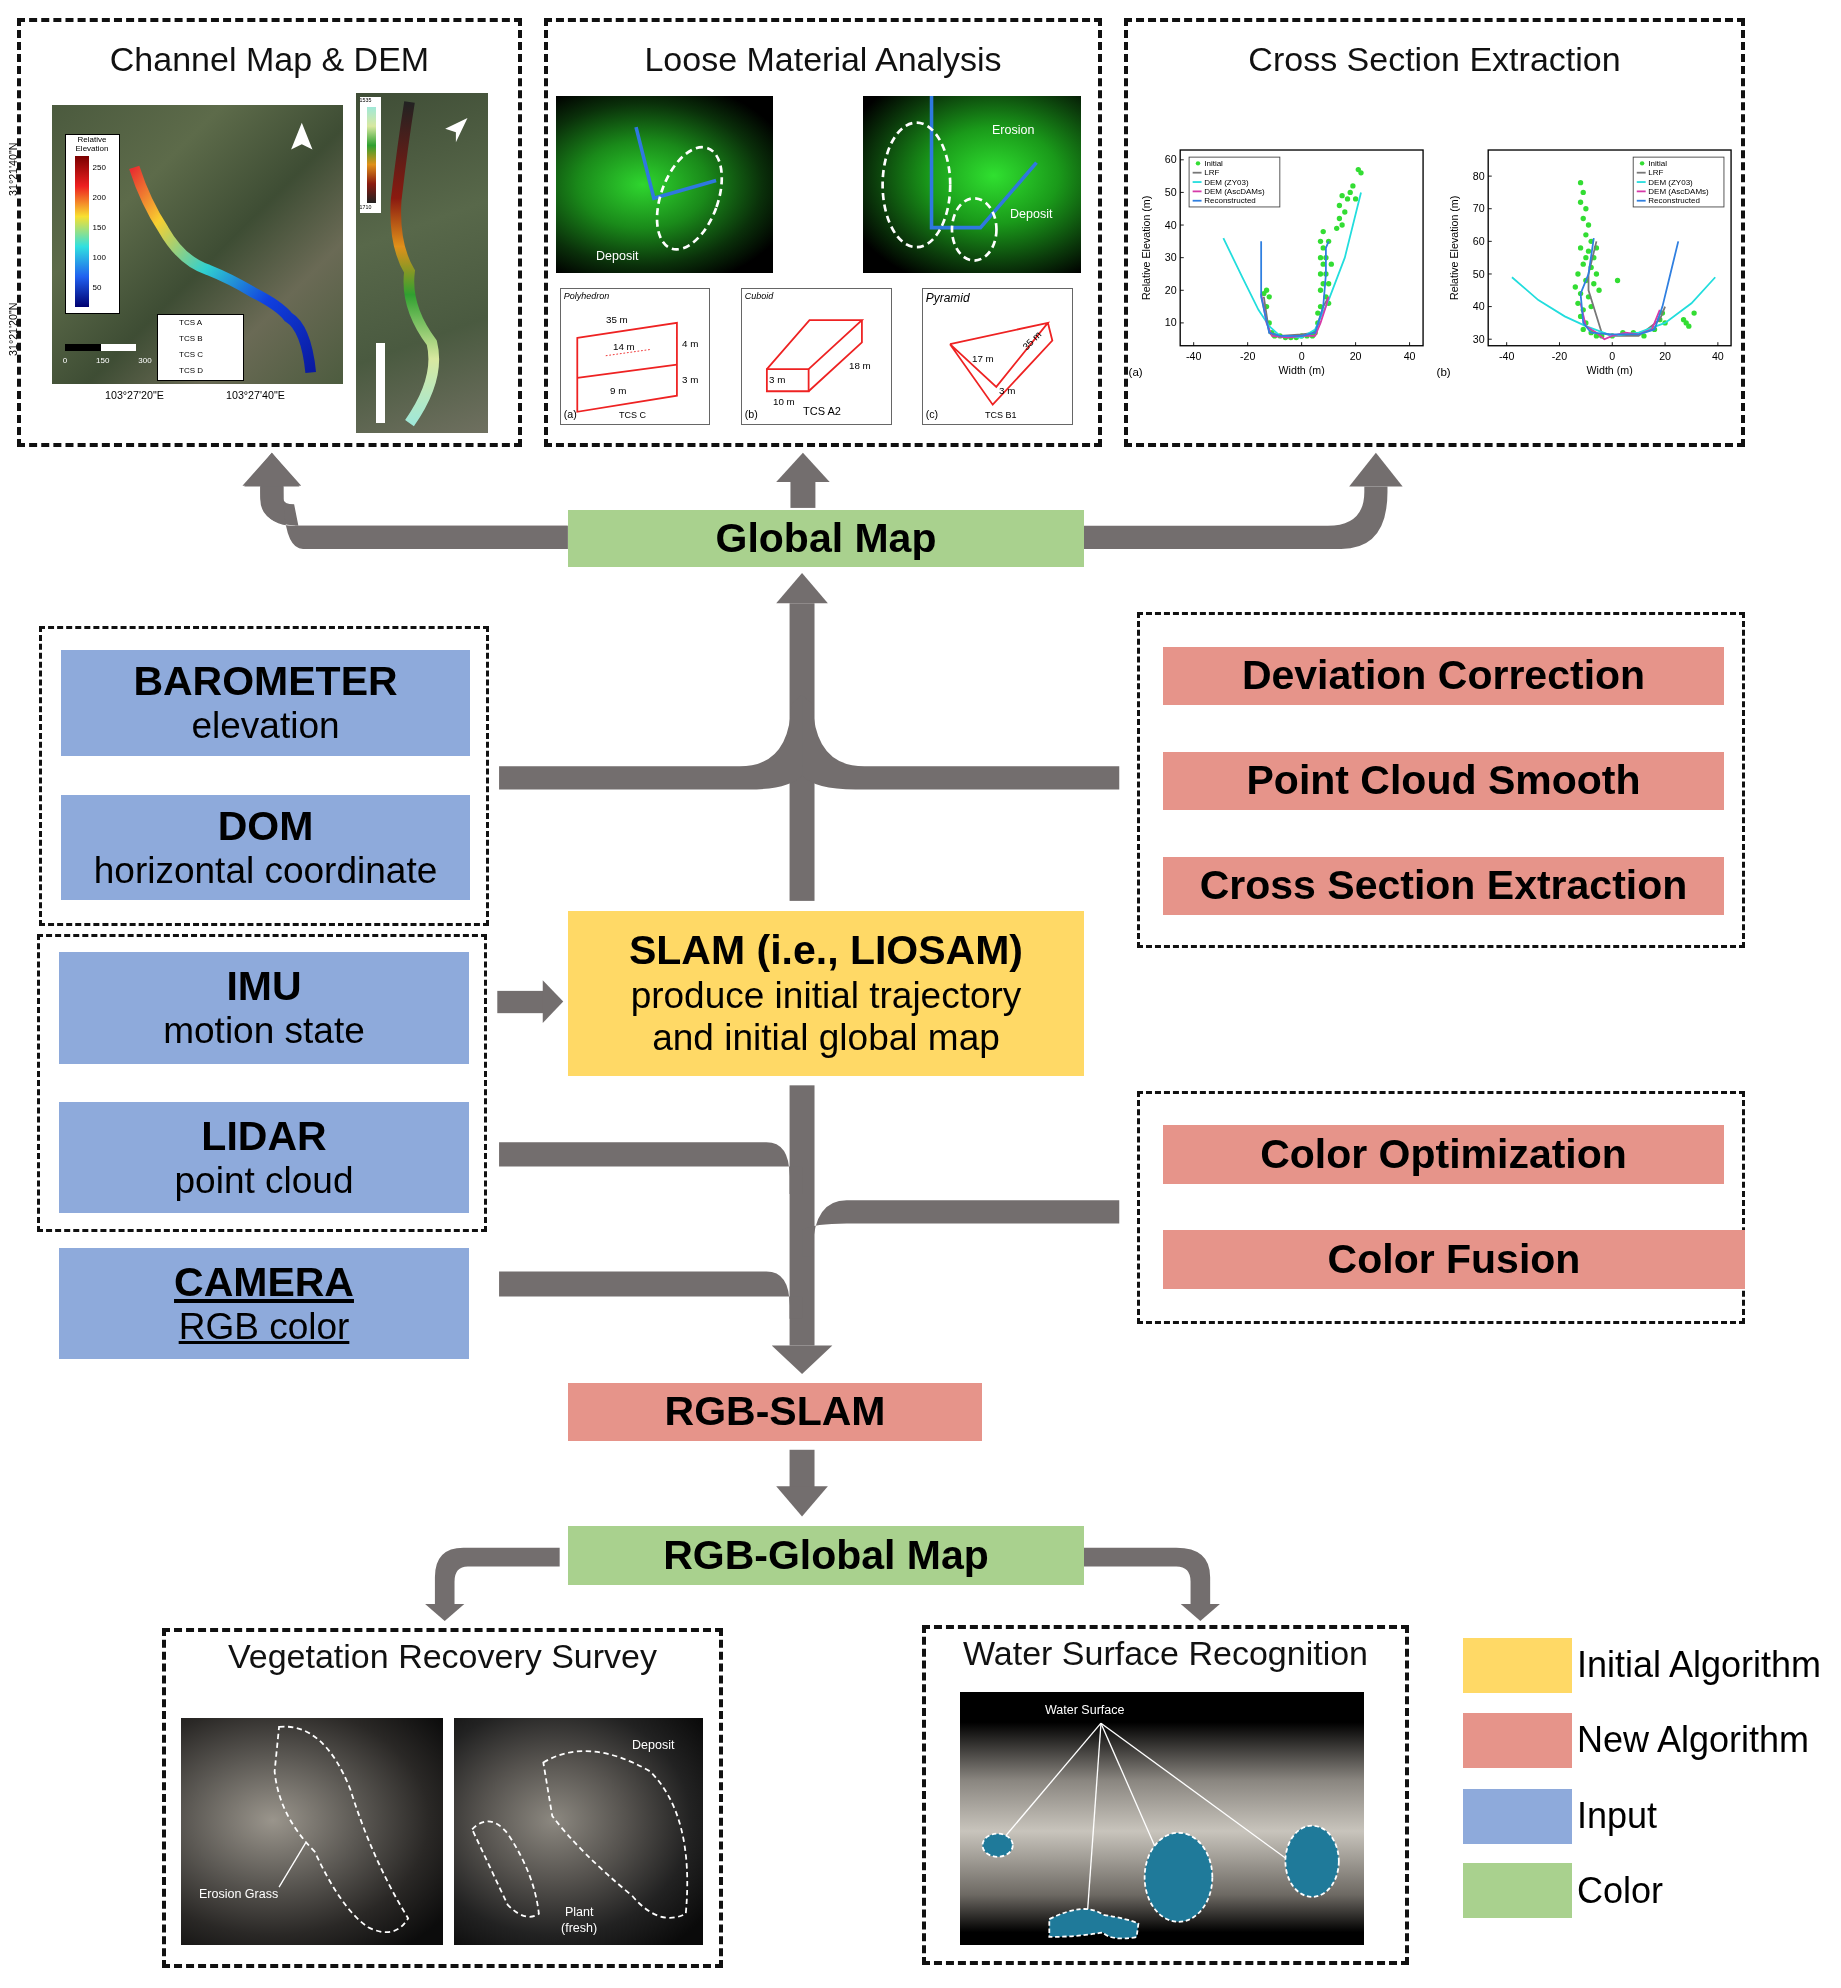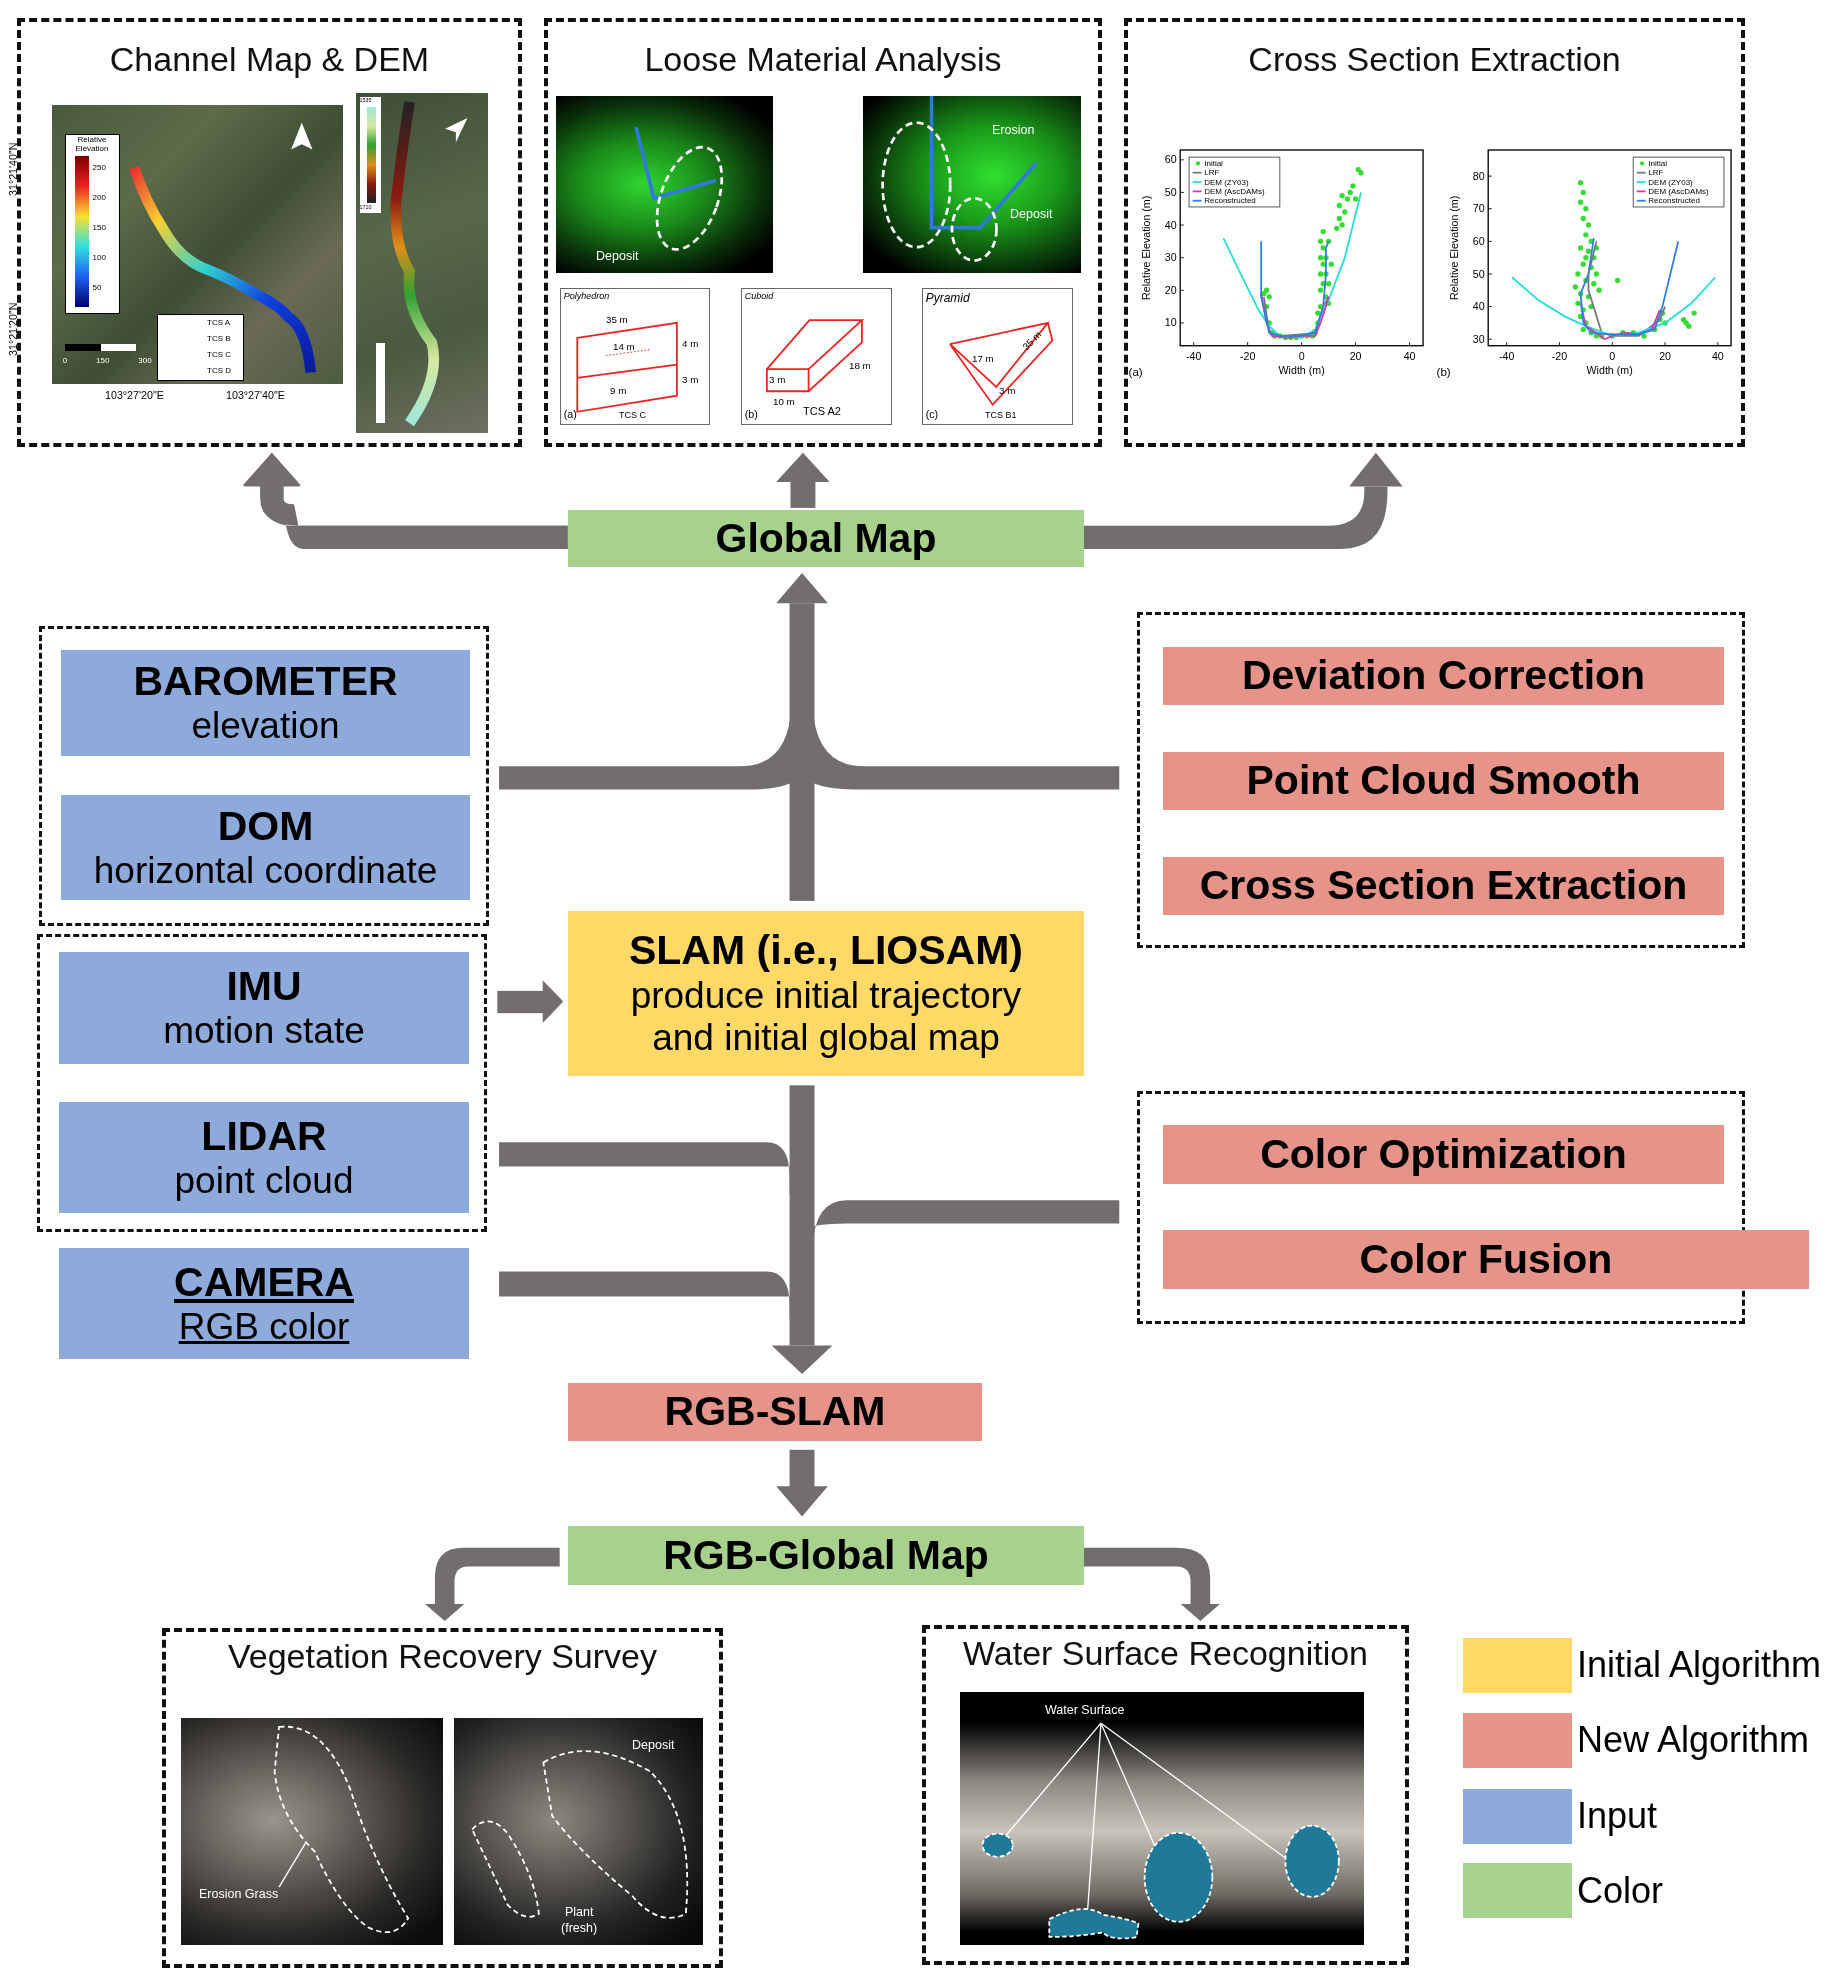--- a/index.html
+++ b/index.html
@@ -96,21 +96,21 @@
     <div>Elevation</div>
     <div class="abs" style="left:9px;top:21.4px;width:14.3px;height:151px;background:linear-gradient(#7a0000,#ee2020,#f8e030,#30e0e0,#2060f0,#000070);"></div>
     <div class="abs" style="left:27px;top:18px;line-height:30px;font-size:8px;text-align:left;">
       <div>250</div>
       <div>200</div>
       <div>150</div>
       <div>100</div>
       <div>50</div>
     </div>
   </div>
-  <div class="abs" style="left:105px;top:209px;width:87px;height:67px;background:#fff;border:0.9px solid #000;font-size:8px;line-height:16px;padding-left:49px;box-sizing:border-box;">
+  <div class="abs" style="left:105px;top:209px;width:87px;height:67px;background:#fff;border:0.9px solid #000;font-size:8px;line-height:16px;padding-left:21px;box-sizing:border-box;">
     <div>TCS A</div>
     <div>TCS B</div>
     <div>TCS C</div>
     <div>TCS D</div>
   </div>
   <div class="abs" style="left:12.5px;top:239px;width:71px;height:7.1px;background:linear-gradient(90deg,#000 50%,#fff 50%);"></div>
   <div class="abs" style="left:10.7px;top:251px;width:89px;font-size:8px;color:#fff;display:flex;justify-content:space-between;">
     <span>0</span>
     <span>150</span>
     <span>300</span>
@@ -439,21 +439,21 @@
   <div class="algo">Point Cloud Smooth</div>
 </div>
 <div class="box red" style="left:1163px;top:857px;width:561px;height:58px;">
   <div class="algo">Cross Section Extraction</div>
 </div>
 
 <div class="dashed thin" style="left:1137px;top:1091px;width:608px;height:233px;"></div>
 <div class="box red" style="left:1163px;top:1125px;width:561px;height:59px;">
   <div class="algo">Color Optimization</div>
 </div>
-<div class="box red" style="left:1163px;top:1230px;width:646px;height:59px;">
+<div class="box red" style="left:1163px;top:1230px;width:582px;height:59px;">
   <div class="algo">Color Fusion</div>
 </div>
 
 <div class="box red" style="left:568px;top:1383px;width:414px;height:58px;">
   <div class="flowtitle">RGB-SLAM</div>
 </div>
 <div class="box green" style="left:568px;top:1526px;width:516px;height:59px;">
   <div class="flowtitle">RGB-Global Map</div>
 </div>
 

